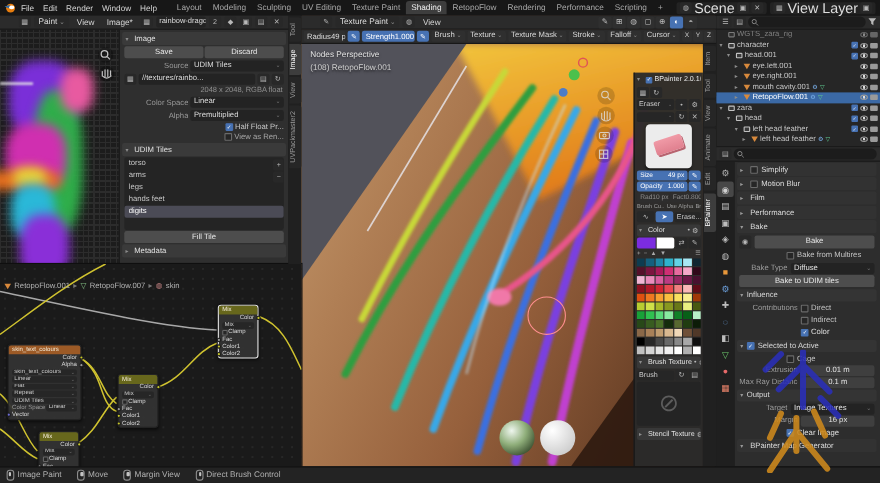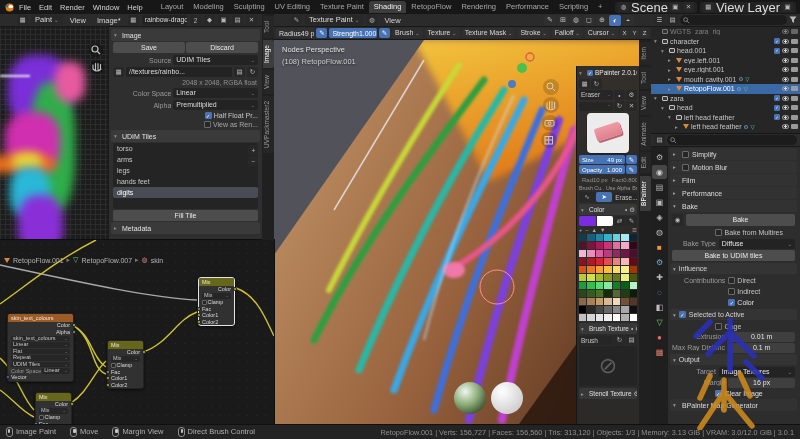--- a/index.html
+++ b/index.html
@@ -1011,21 +1011,20 @@
           </span>
           <span>Margin View</span>
         </span>
         <span class="hint">
           <span class="mi r">
             <i></i>
           </span>
           <span>Direct Brush Control</span>
         </span>
       </span>
-    <span id="stats">RetopoFlow.001 | Verts: 156,727 | Faces: 156,560 | Tris: 313,120 | Objects: 1/3 | Memory: 3.13 GiB | VRAM: 3.0/12.0 GiB | 3.0.1</span>
   </div>
 
   <svg id="wm" viewBox="0 0 95 112">
     <g stroke-linecap="round" fill="none" stroke-width="5.5" stroke="#2a2fb8">
       <g id="wm-ice">
         <path d="M42,2 V52"></path>
           <path d="M42,14 L20,36"></path>
           <path d="M42,14 L66,38"></path>
         <path d="M22,4 L8,18"></path>
           <path d="M58,44 L74,60"></path>

